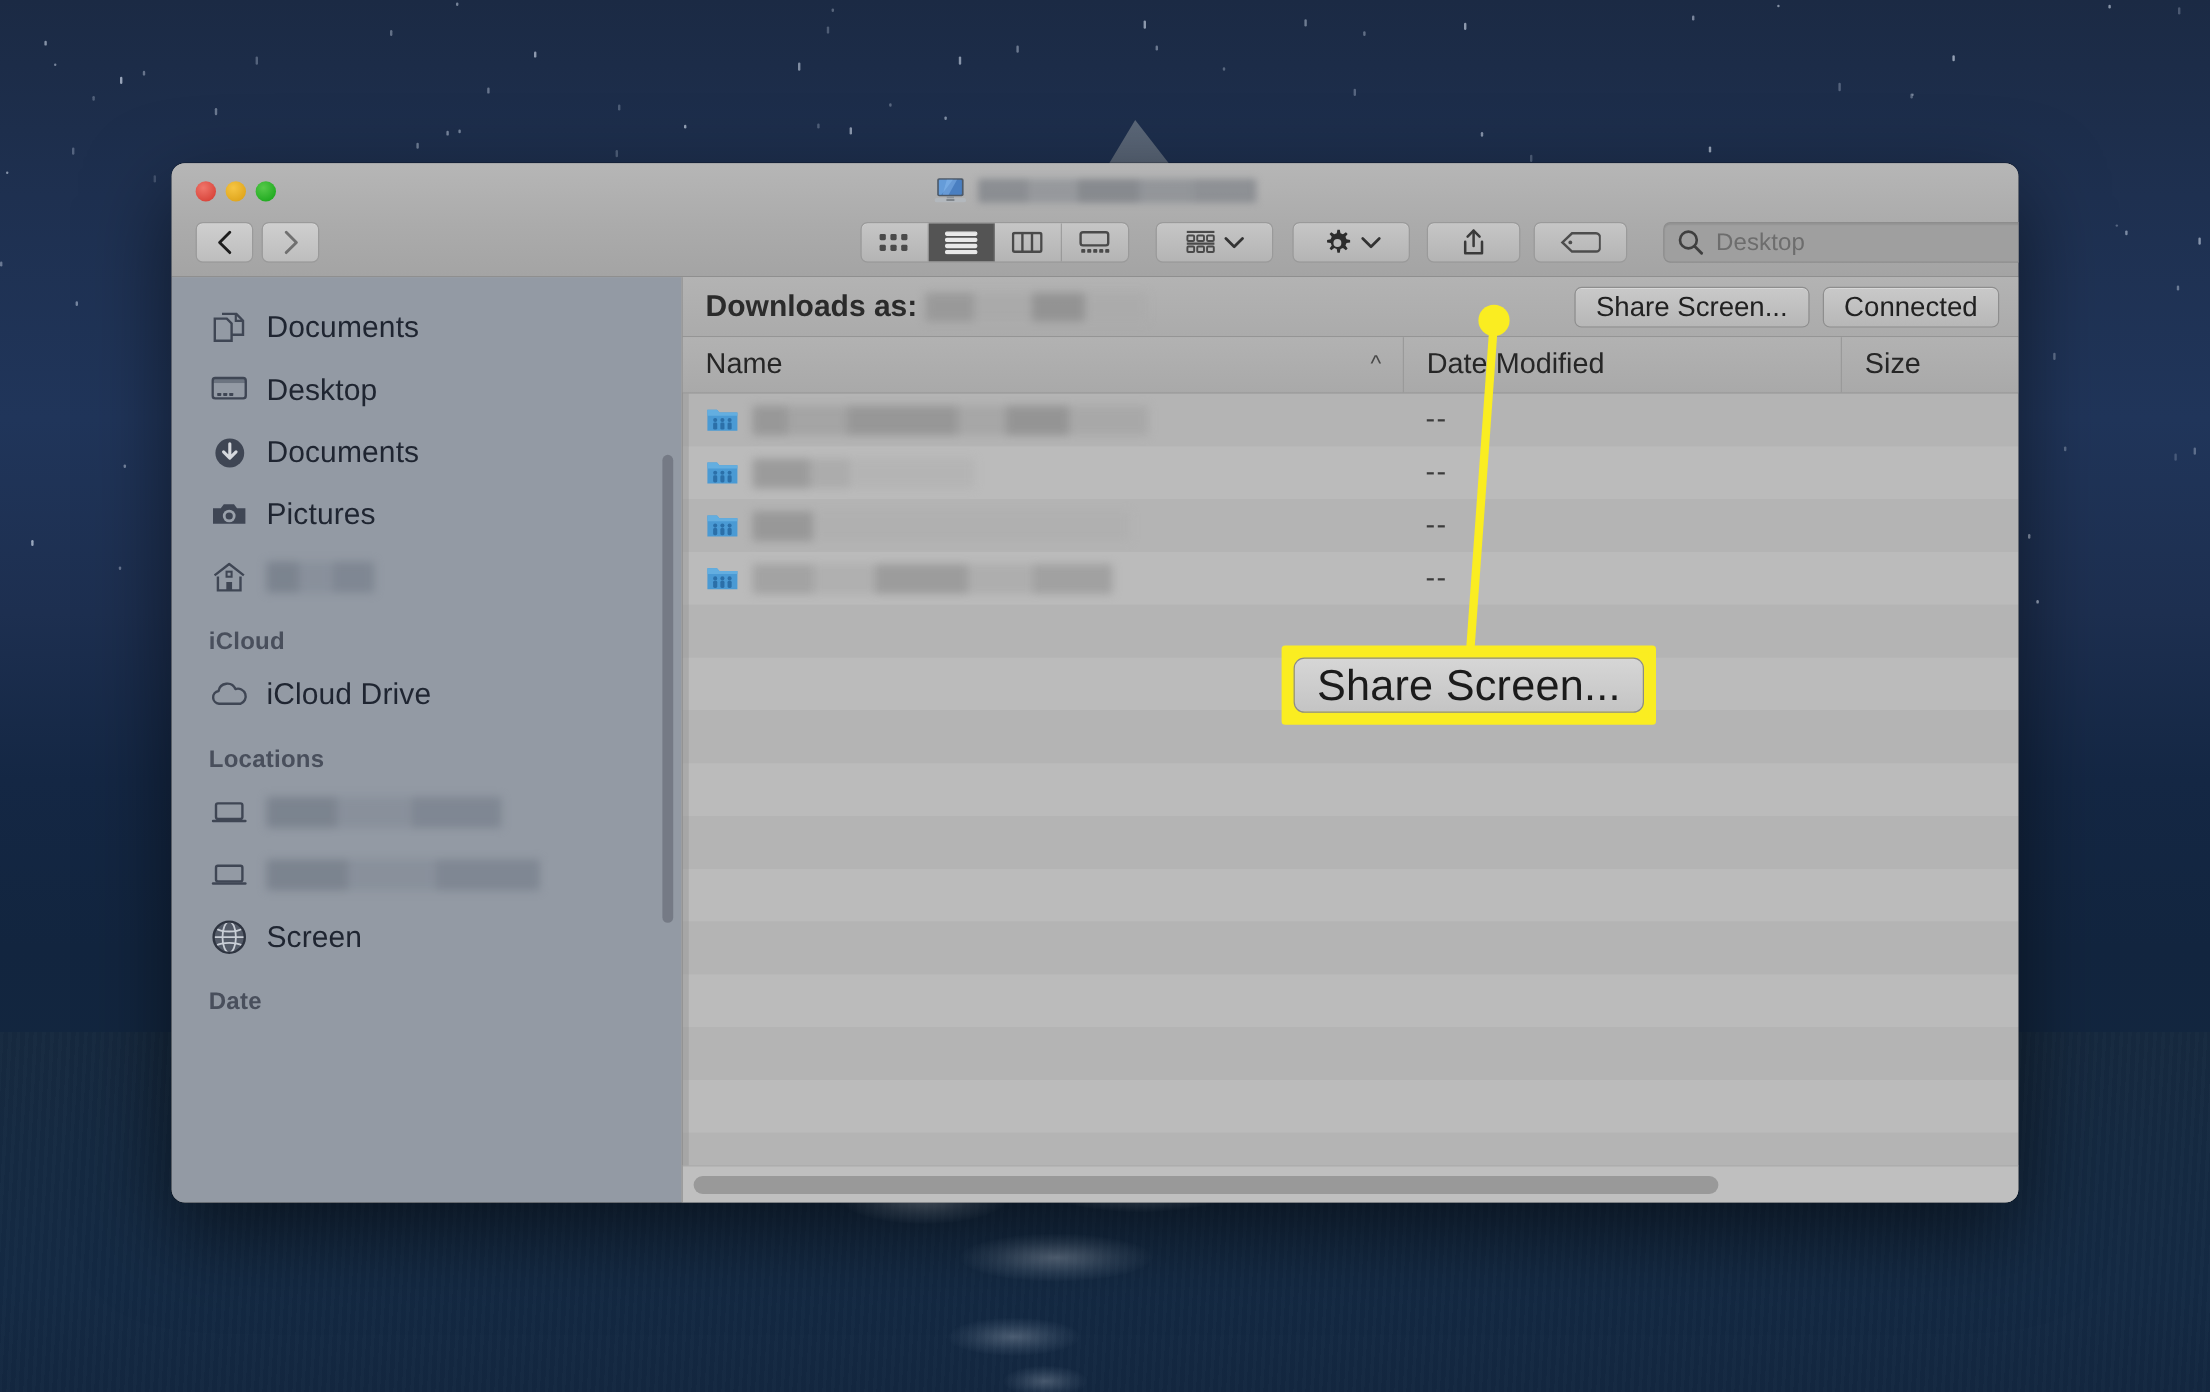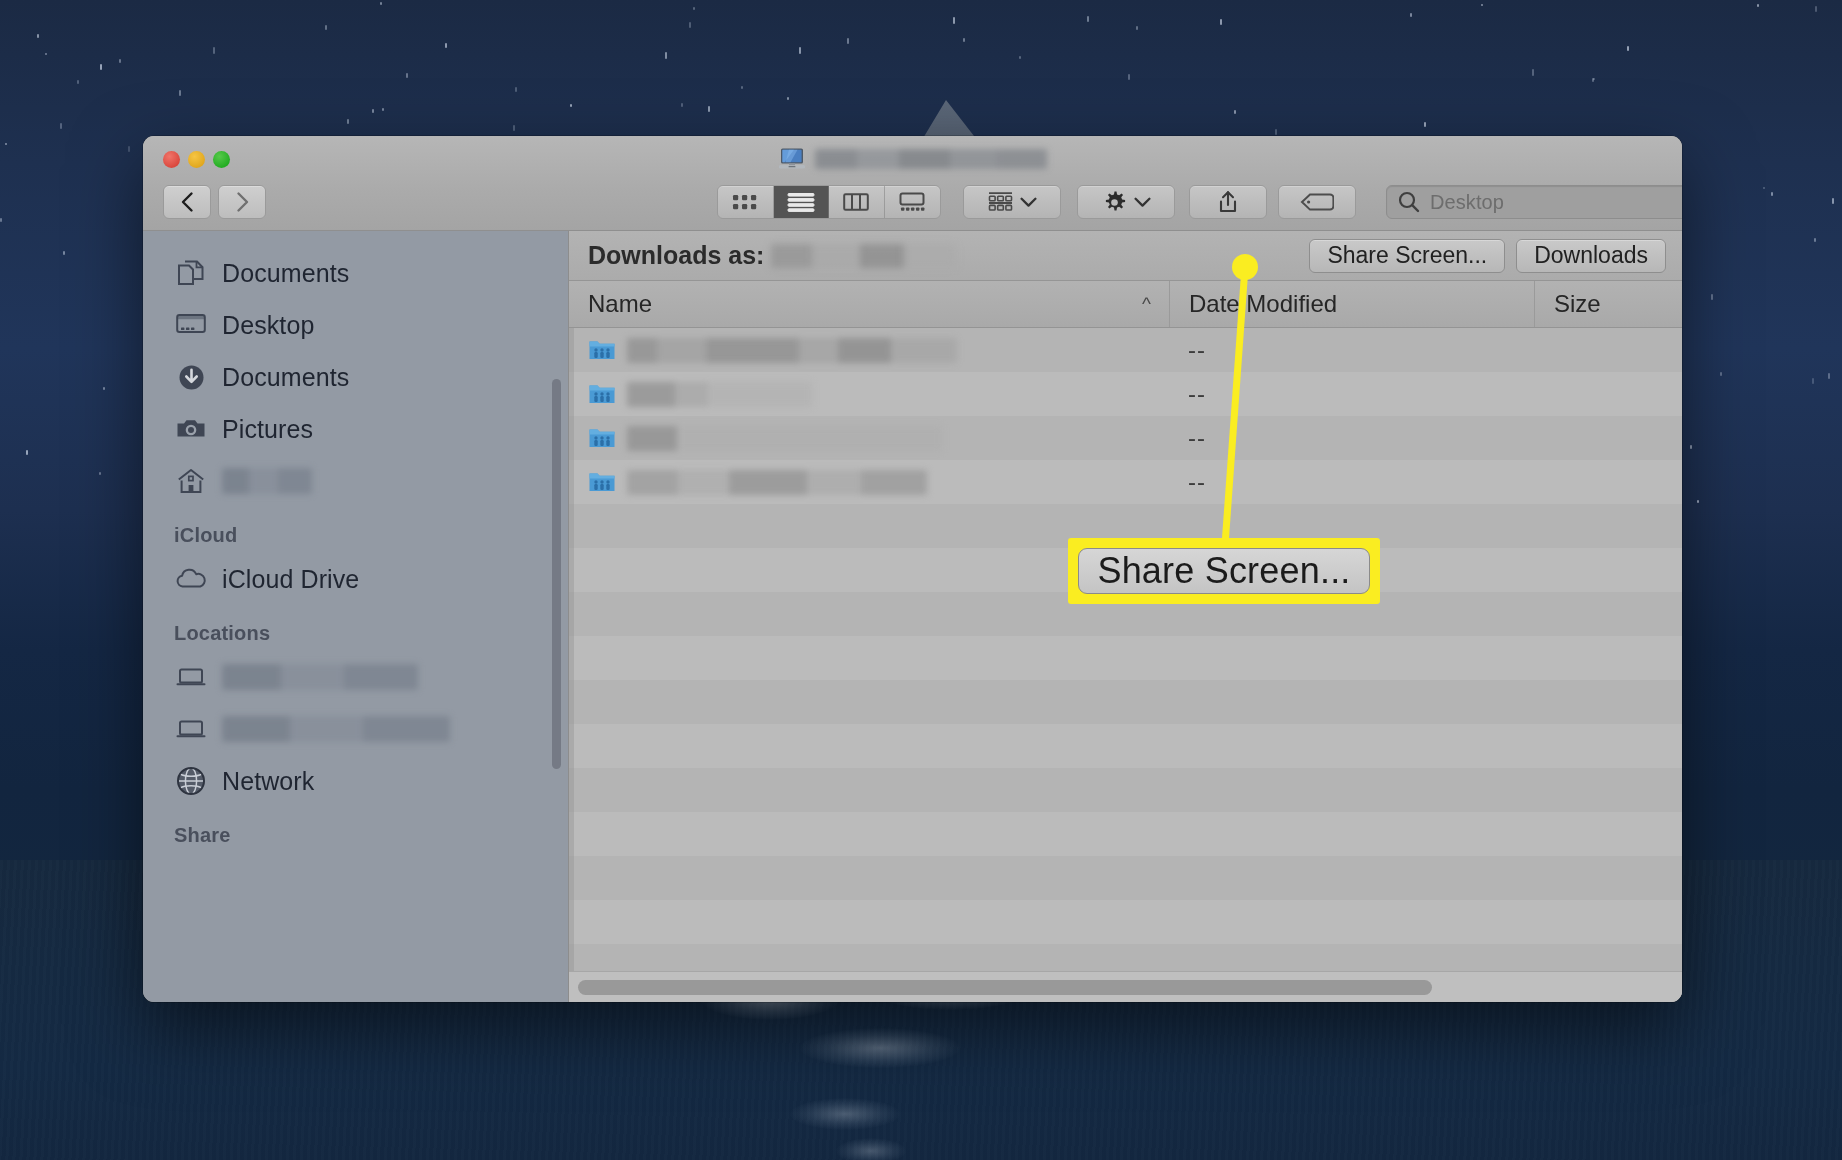--- a/index.html
+++ b/index.html
@@ -737,36 +737,36 @@
               <circle cx="15" cy="15" r="13" fill="#545b68"></circle>
               <g fill="none" stroke="#c9ced6" stroke-width="1.5">
                 <ellipse cx="15" cy="15" rx="5.6" ry="13"></ellipse>
                 <line x1="2" y1="15" x2="28" y2="15"></line>
                 <path d="M4.2,8 C9,11 21,11 25.8,8"></path>
                 <path d="M4.2,22 C9,19 21,19 25.8,22"></path>
               </g>
               <circle cx="15" cy="15" r="13" fill="none" stroke="#2e3440" stroke-width="2"></circle>
             </svg>
           </span>
-          <span class="sb-lbl">Network</span>
-        </div>
-
-        <div class="sb-head">Share</div>
+          <span class="sb-lbl">Screen</span>
+        </div>
+
+        <div class="sb-head">Date</div>
 
         <div id="sb-scroll"></div>
       </div>
 
       <div id="filepane">
 
         <div id="connbar">
           <span id="conn-label">Downloads as:</span>
           <span id="conn-user"></span>
           <span class="spacer"></span>
           <div class="pillbtn">Share Screen...</div>
-          <div class="pillbtn">Downloads</div>
+          <div class="pillbtn">Connected</div>
         </div>
 
         <div id="colhead">
           <div class="ch ch-name">
             <span>Name</span>
             <span class="sortarrow">^</span>
           </div>
           <div class="ch ch-date">
             <span>Date Modified</span>
           </div>

